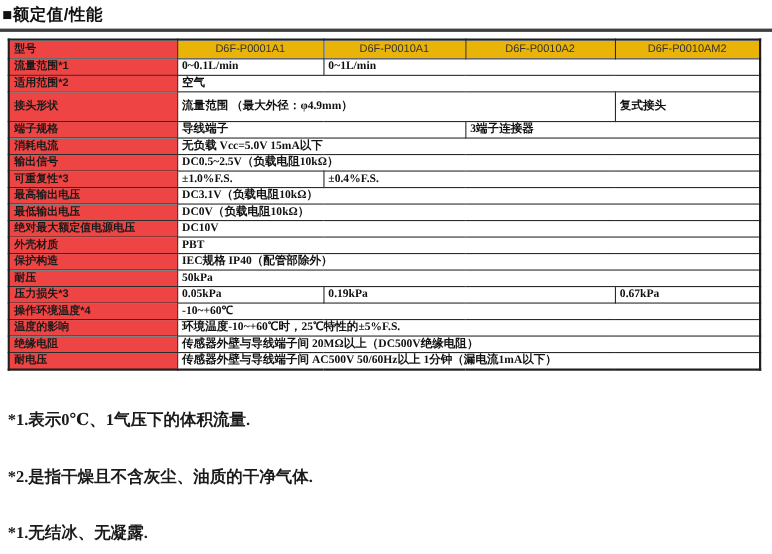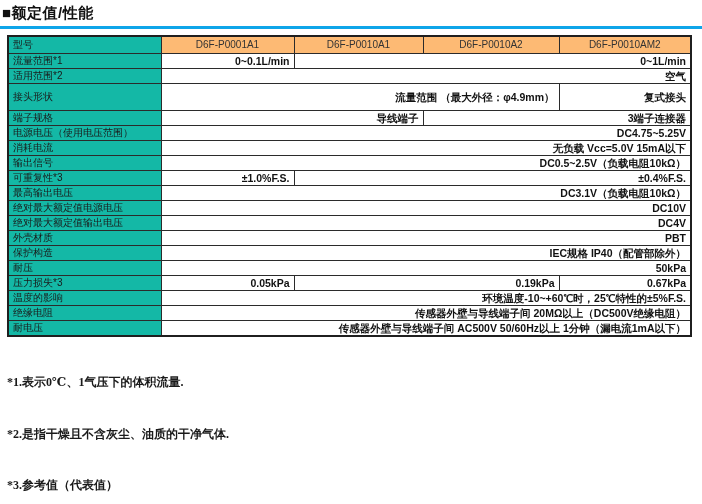--- a/index.html
+++ b/index.html
@@ -3,55 +3,55 @@
 <meta charset="utf-8">
 <style>
   html,body{margin:0;padding:0;}
   body{
     width:702px;height:504px;background:#ffffff;overflow:hidden;
     font-family:"Liberation Sans","DejaVu Sans",sans-serif;
     -webkit-font-smoothing:antialiased;
   }
   .page{width:702px;height:504px;position:relative;}
   .section-header{
-    padding:4px 0 3px 2px;border-bottom:3px solid #0ea5e9;width:700px;
+    padding:4px 0 3px 2px;border-bottom:3px solid #404040;width:700px;
   }
   .section-title{
     font-size:15px;font-weight:bold;color:#111;letter-spacing:0.5px;
   }
   table.spec{
     border-collapse:collapse;table-layout:fixed;
     margin:6px 0 0 7px;width:683px;
     border:2px solid #1f1f1f;
   }
   table.spec td{
     border:1px solid #2b2b2b;
     padding:0 4px;height:14px;line-height:12px;
     overflow:hidden;white-space:nowrap;
   }
   tr.hdr td{height:16px;}
   tr.row-connector td{height:26px;}
   td.lbl{
-    background:#14b8a6;text-align:left;
-    font-size:10px;font-weight:normal;color:#1a1a1a;
+    background:#ef4444;text-align:left;
+    font-size:10px;font-weight:bold;color:#1a1a1a;
     font-family:"Liberation Sans","DejaVu Sans",sans-serif;
   }
   td.mdl{
-    background:#fdba74;text-align:center;
+    background:#eab308;text-align:center;
     font-size:10px;font-weight:normal;color:#333;
   }
   td.val{
-    background:#ffffff;text-align:right;
+    background:#ffffff;text-align:left;
     font-size:10.5px;font-weight:bold;color:#111;
-    font-family:Liberation Sans, sans-serif;
+    font-family:Liberation Serif, serif;
     white-space:pre-line;line-height:12px;
   }
   .footnotes{margin:6px 0 0 7px;}
   .fn{
-    font-size:12px;font-weight:bold;color:#1a1a1a;line-height:11.5px;
+    font-size:15px;font-weight:bold;color:#1a1a1a;line-height:11.5px;
     font-family:"Liberation Serif","DejaVu Serif",serif;
     margin-top:40px;
   }
 </style>
 </head>
 <body>
 
 <div class="page">
 
   <div class="section-header">
@@ -92,24 +92,20 @@
 （最大外径：φ4.9mm）</td>
         <td class="val">复式接头</td>
       </tr>
 
       <tr>
         <td class="lbl">端子规格</td>
         <td class="val" colspan="2">导线端子</td>
         <td class="val" colspan="2">3端子连接器</td>
       </tr>
 
-      <tr>
-        <td class="lbl">电源电压（使用电压范围）</td>
-        <td class="val" colspan="4">DC4.75~5.25V</td>
-      </tr>
 
       <tr>
         <td class="lbl">消耗电流</td>
         <td class="val" colspan="4">无负载 Vcc=5.0V 15mA以下</td>
       </tr>
 
       <tr>
         <td class="lbl">输出信号</td>
         <td class="val" colspan="4">DC0.5~2.5V（负载电阻10kΩ）</td>
       </tr>
@@ -119,30 +115,30 @@
         <td class="lbl">可重复性*3</td>
         <td class="val">±1.0%F.S.</td>
         <td class="val" colspan="3">±0.4%F.S.</td>
       </tr>
 
       <tr>
         <td class="lbl">最高输出电压</td>
         <td class="val" colspan="4">DC3.1V（负载电阻10kΩ）</td>
       </tr>
 
+      <tr>
+        <td class="lbl">最低输出电压</td>
+        <td class="val" colspan="4">DC0V（负载电阻10kΩ）</td>
+      </tr>
 
       <tr>
         <td class="lbl">绝对最大额定值电源电压</td>
         <td class="val" colspan="4">DC10V</td>
       </tr>
 
-      <tr>
-        <td class="lbl">绝对最大额定值输出电压</td>
-        <td class="val" colspan="4">DC4V</td>
-      </tr>
 
       <tr>
         <td class="lbl">外壳材质</td>
         <td class="val" colspan="4">PBT</td>
       </tr>
 
       <tr>
         <td class="lbl">保护构造</td>
         <td class="val" colspan="4">IEC规格 IP40（配管部除外）</td>
       </tr>
@@ -152,20 +148,24 @@
         <td class="val" colspan="4">50kPa</td>
       </tr>
 
       <tr>
         <td class="lbl">压力损失*3</td>
         <td class="val">0.05kPa</td>
         <td class="val" colspan="2">0.19kPa</td>
         <td class="val">0.67kPa</td>
       </tr>
 
+      <tr>
+        <td class="lbl">操作环境温度*4</td>
+        <td class="val" colspan="4">-10~+60℃</td>
+      </tr>
 
 
 
 
       <tr>
         <td class="lbl">温度的影响</td>
         <td class="val" colspan="4">环境温度-10~+60℃时，25℃特性的±5%F.S.</td>
       </tr>
 
       <tr>
@@ -177,17 +177,16 @@
         <td class="lbl">耐电压</td>
         <td class="val" colspan="4">传感器外壁与导线端子间 AC500V 50/60Hz以上 1分钟（漏电流1mA以下）</td>
       </tr>
 
     </tbody>
   </table>
 
   <div class="footnotes">
     <div class="fn">*1.表示0℃、1气压下的体积流量.</div>
     <div class="fn">*2.是指干燥且不含灰尘、油质的干净气体.</div>
-    <div class="fn">*3.参考值（代表值）</div>
     <div class="fn">*1.无结冰、无凝露.</div>
   </div>
 
 </div>
 
 </body></html>

